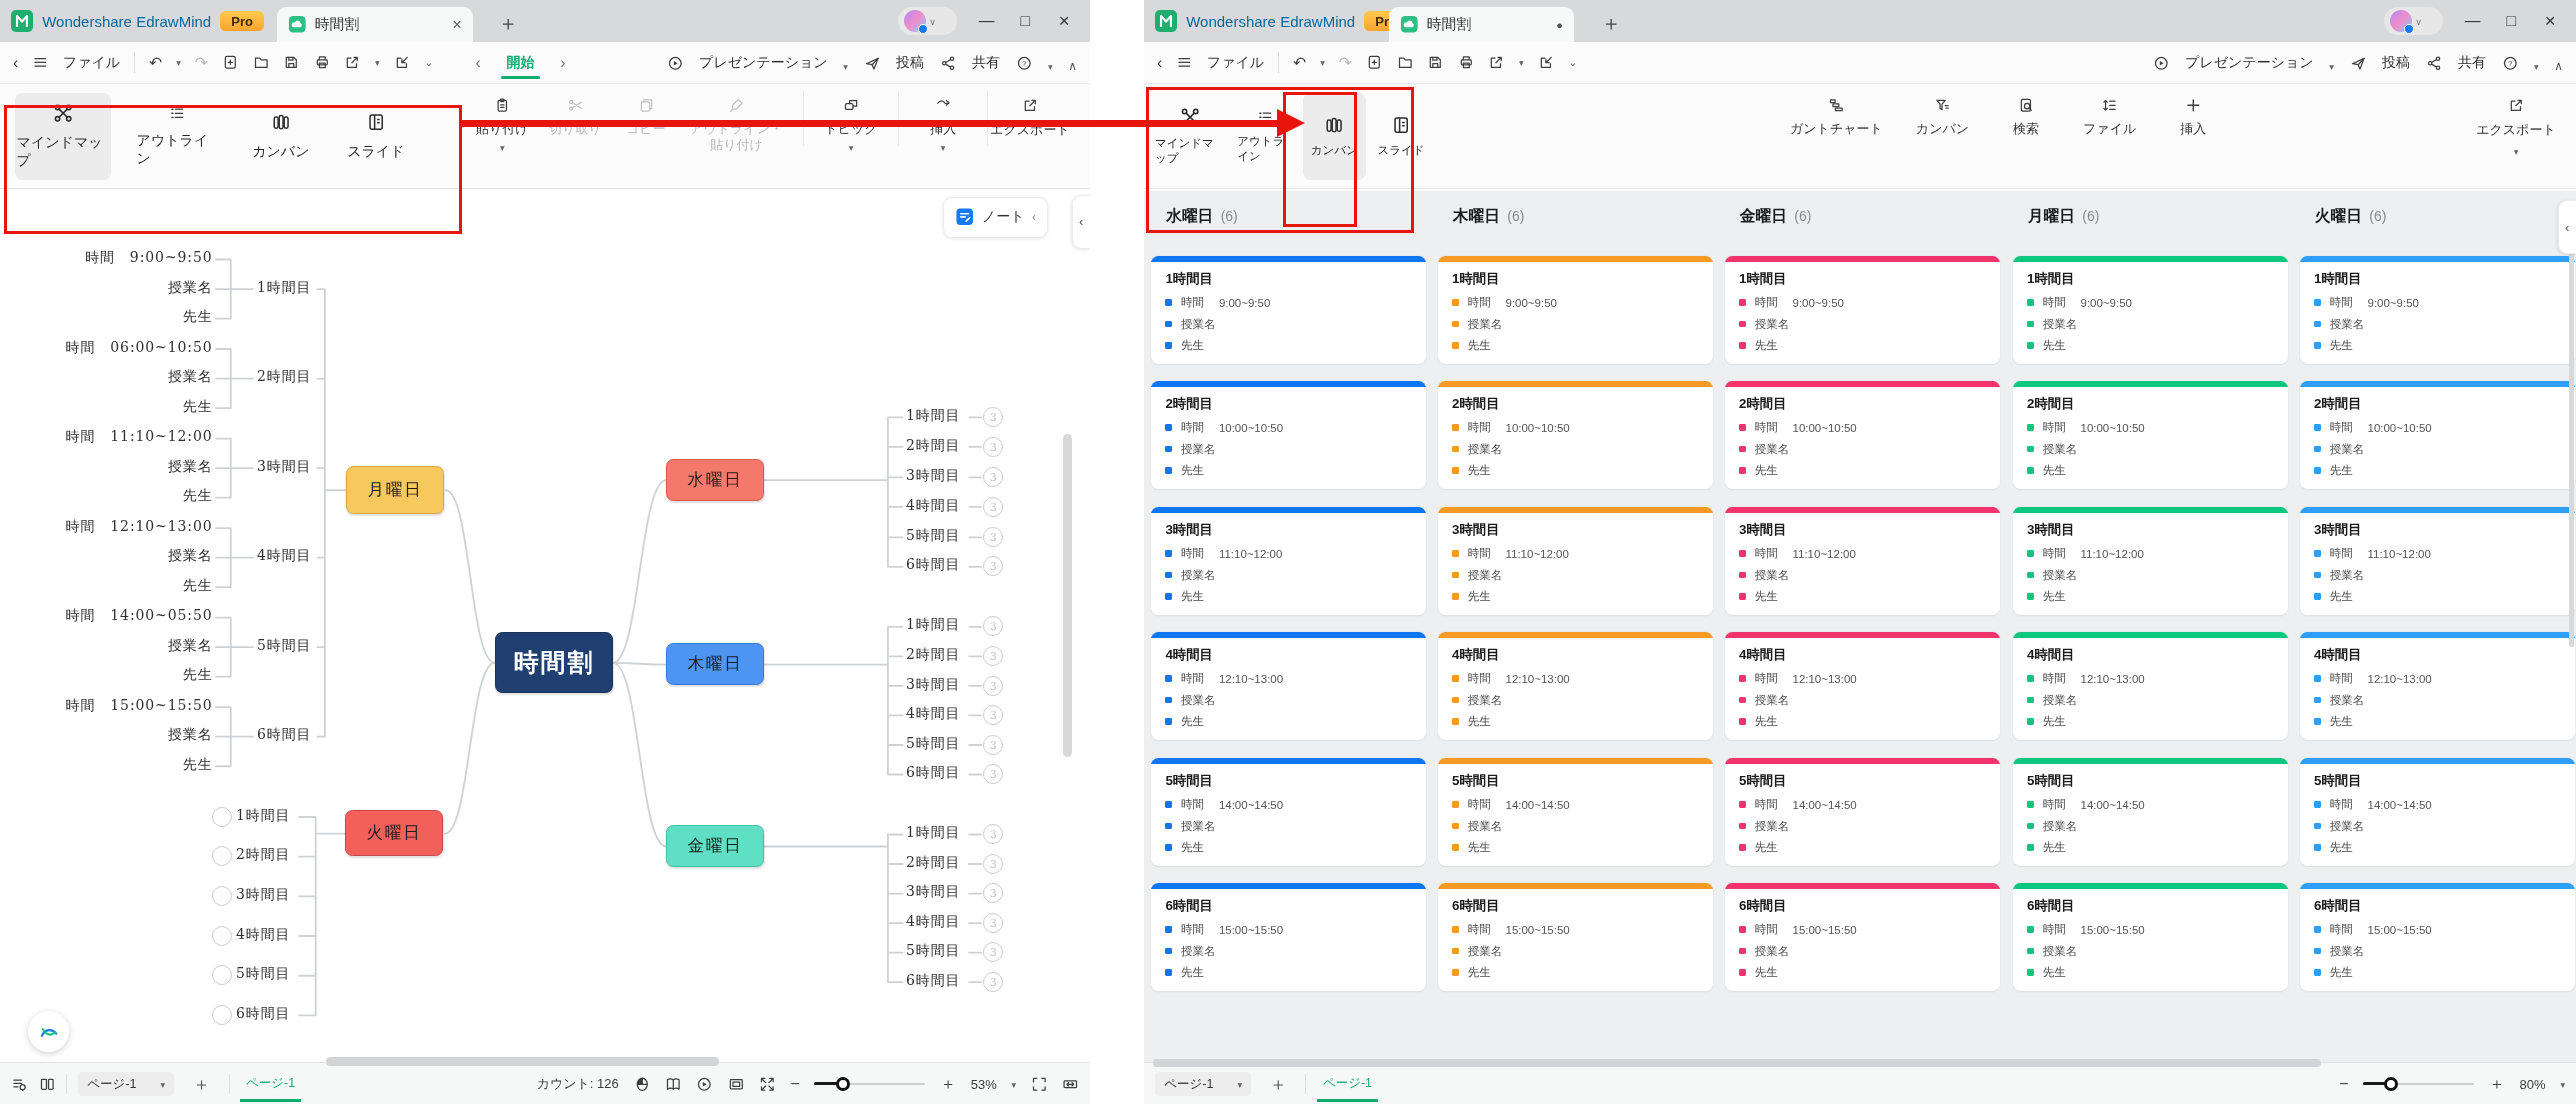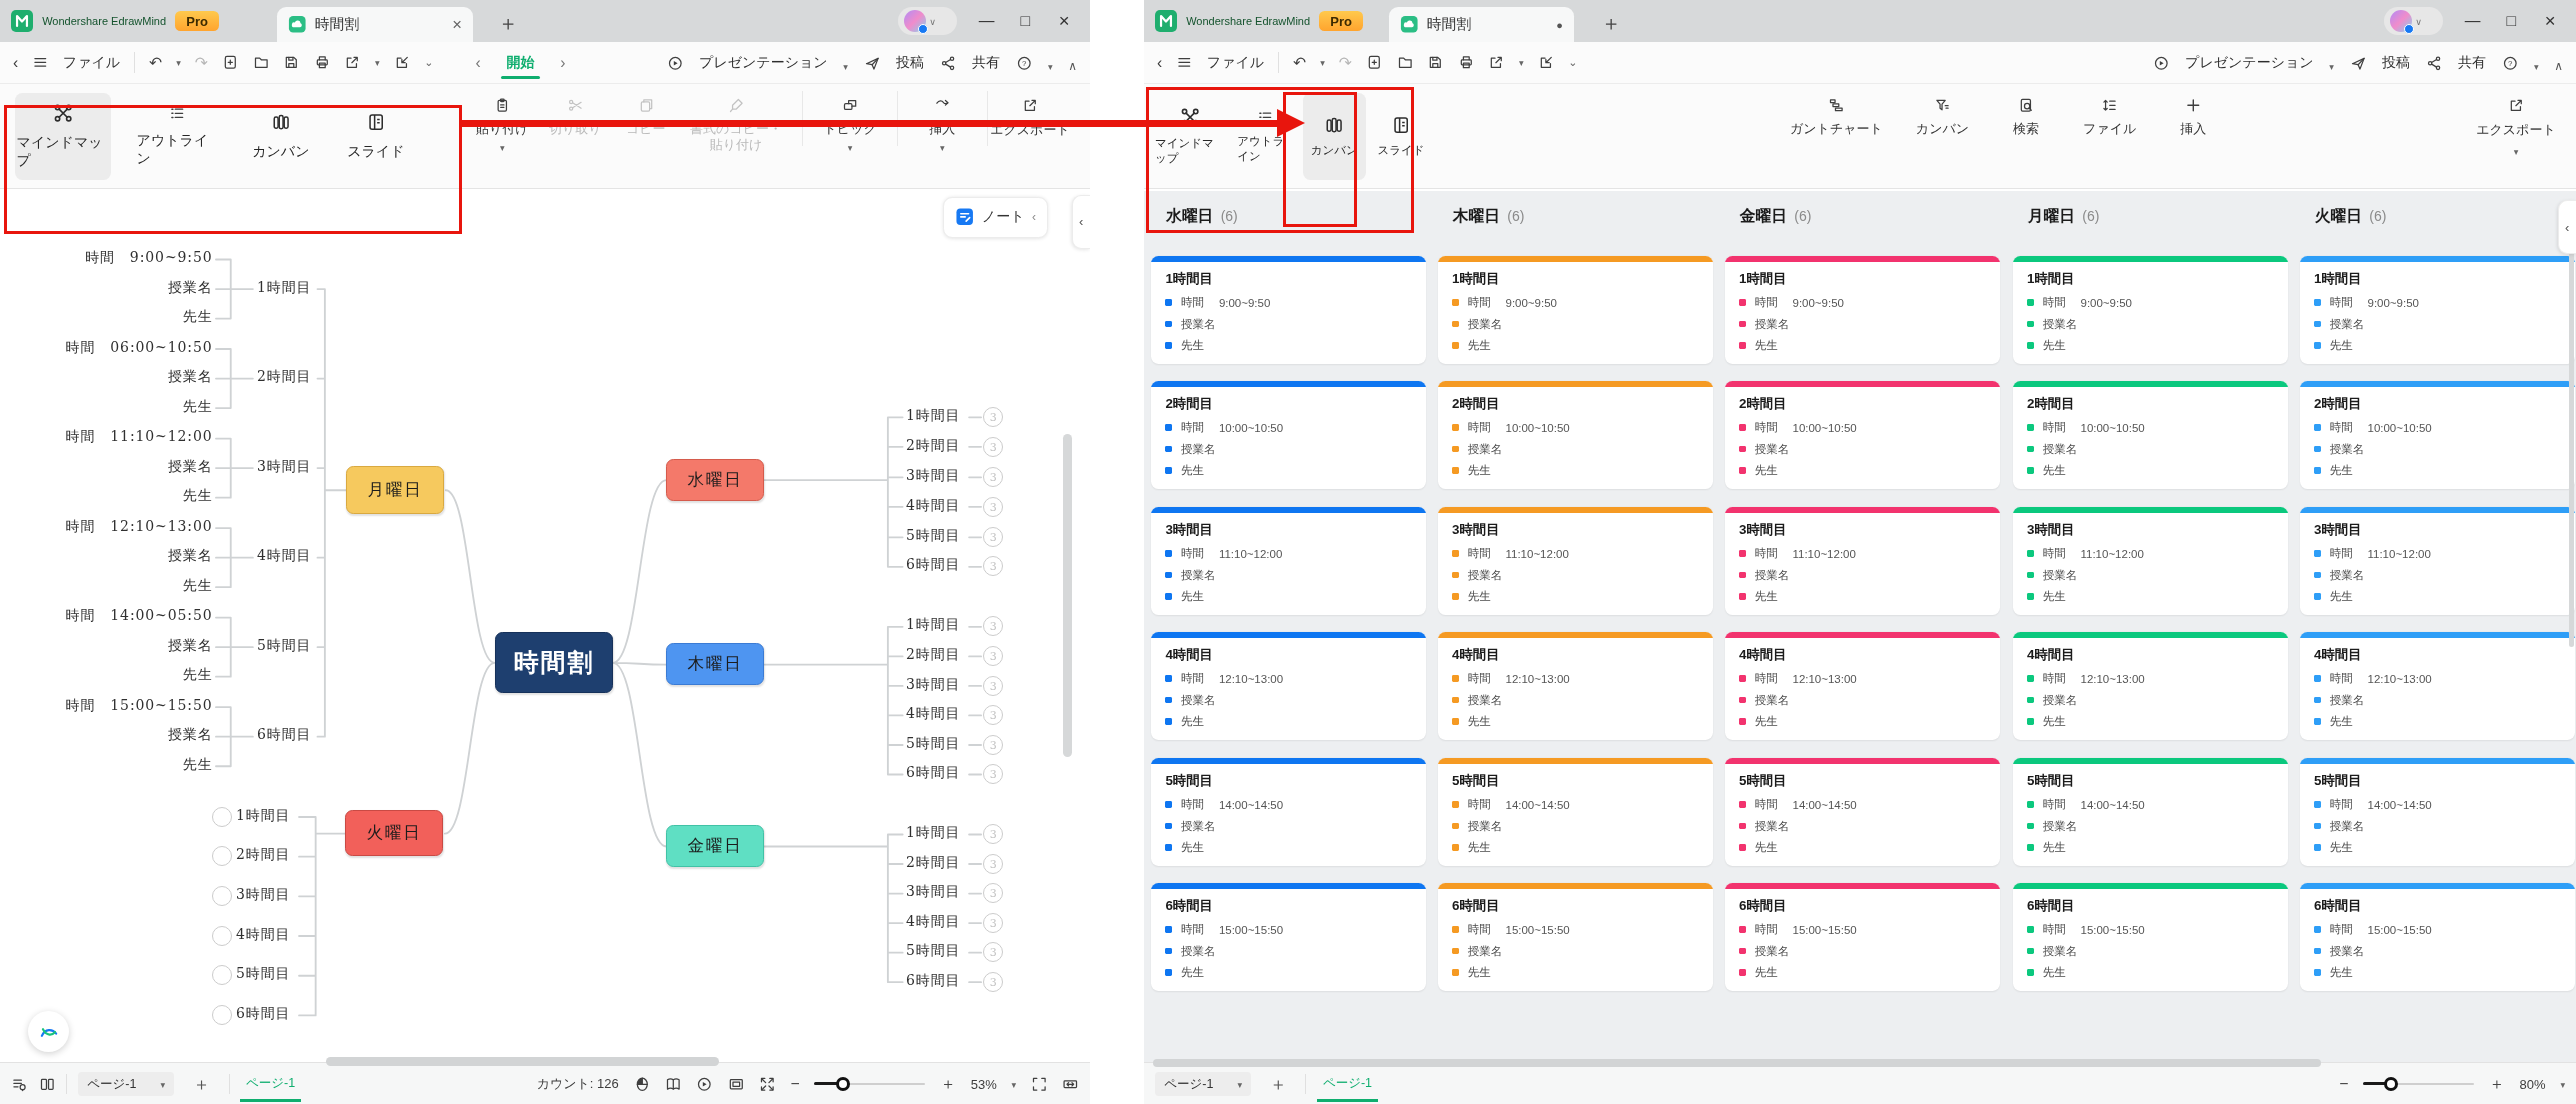--- a/index.html
+++ b/index.html
@@ -2,21 +2,21 @@
 <html style="--accent: #0fae6f; --anno: #e8150d;font-size:14.8px"><head>
 <meta charset="utf-8">
 <style>
   *{box-sizing:border-box;margin:0;padding:0}
   html,body{width:2576px;height:1105px;background:#fff}
   body{font-family:"Liberation Sans","DejaVu Sans",sans-serif;color:#333}
   #root{position:relative;width:2576px;height:1105px;overflow:hidden;background:#fff}
   .window{position:absolute;top:0;height:1105px;background:#fff;overflow:hidden}
   
   .titlebar{position:relative;height:42px;background:#d7d9da;display:flex;align-items:center;padding:0 0 0 11px}
-  .win-title{font-size:11px;color:#14532d;margin:0 9.2px 0 9.2px;white-space:nowrap}
+  .win-title{font-size:15px;color:#0369a1;margin:0 9.2px 0 9.2px;white-space:nowrap}
   .pro{background:linear-gradient(180deg,#ffc94d,#ffa42e);color:#3d2a00;font-weight:bold;font-size:13px;border-radius:5.5px;padding:2.8px 11px}
   .doc-tab{position:absolute;bottom:0;left:277px;height:35px;width:196px;background:#f7f8f8;border-radius:9.2px 9.2px 0 0;display:flex;align-items:center;gap:8.3px;padding:0 11px;font-size:14.8px}
   .tab-close{margin-left:auto;color:#666;font-size:16.6px;cursor:pointer}
   .tab-dirty{margin-left:auto;color:#555;font-size:11px}
   .newtab{position:absolute;left:498px;top:9.2px;font-size:20.3px;color:#444}
   .tb-right{margin-left:auto;display:flex;align-items:center;gap:20.3px;padding-right:16.6px}
   .avatar{width:59px;height:28px;background:#e7e7e7;border-radius:14px;display:flex;align-items:center;padding:0 5.5px;gap:3.7px}
   .av-circle{width:22px;height:22px;border-radius:50%;background:linear-gradient(135deg,#b18cf5,#f08ccb,#7fd4f0);position:relative}
   .av-dot{position:absolute;right:-2.8px;bottom:-1.8px;width:10.2px;height:10.2px;border-radius:50%;background:#1779f3;border:1.4px solid #fff}
   .av-car{font-size:9.2px;color:#777}
@@ -294,21 +294,21 @@
             </span>
             <span>コピー</span>
           </div>
         <div class="tb2-item dis">
             <span class="icn">
               <svg viewBox="0 0 20 20" width="16.6" height="16.6" fill="none" stroke="#3f3f3f" stroke-width="1.5" stroke-linecap="round" stroke-linejoin="round">
                 <path d="M12.5 3l4.5 4.5-7 7H5.5V10z"></path>
                 <path d="M5.5 14.5L3 17.5"></path>
               </svg>
             </span>
-            <span><span>書式のコピー・</span><br><span>貼り付け</span></span>
+            <span><span>アウトライン・</span><br><span>貼り付け</span></span>
           </div>
         <span class="vdiv2"></span>
         <div class="tb2-item">
             <span class="icn">
               <svg viewBox="0 0 20 20" width="16.6" height="16.6" fill="none" stroke="#3f3f3f" stroke-width="1.5" stroke-linecap="round" stroke-linejoin="round">
                 <rect x="3" y="8" width="9" height="7" rx="1.5"></rect>
                 <path d="M8 8V4.5h8.5V11H12"></path>
               </svg>
             </span>
             <span>トピック</span>

